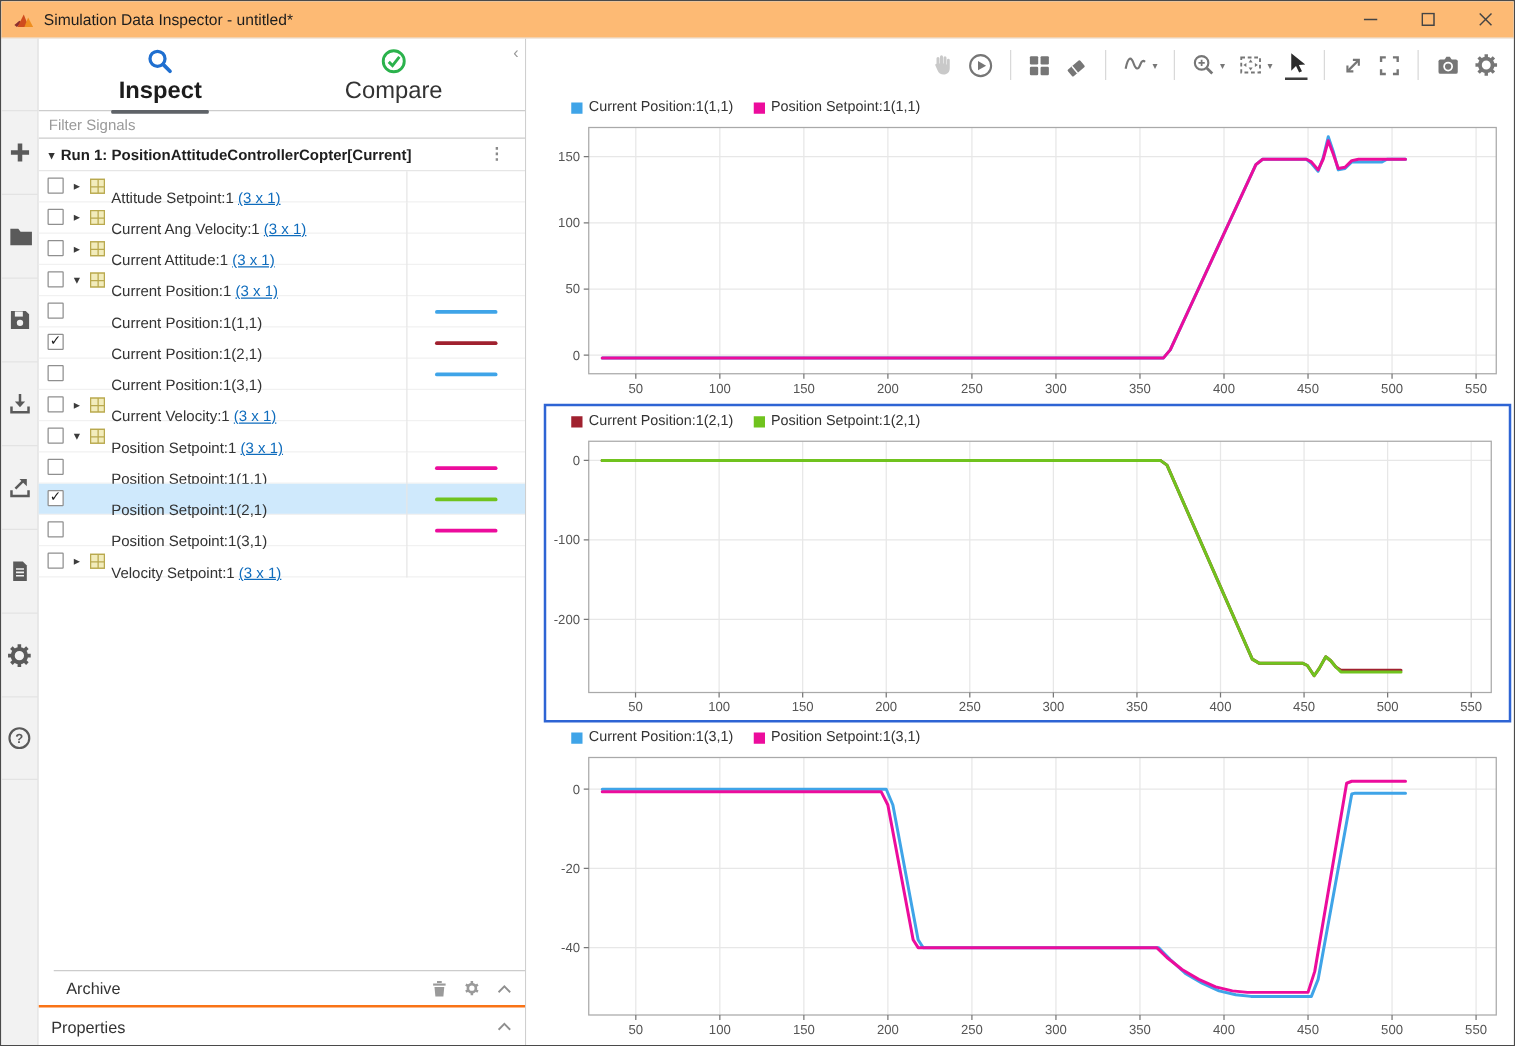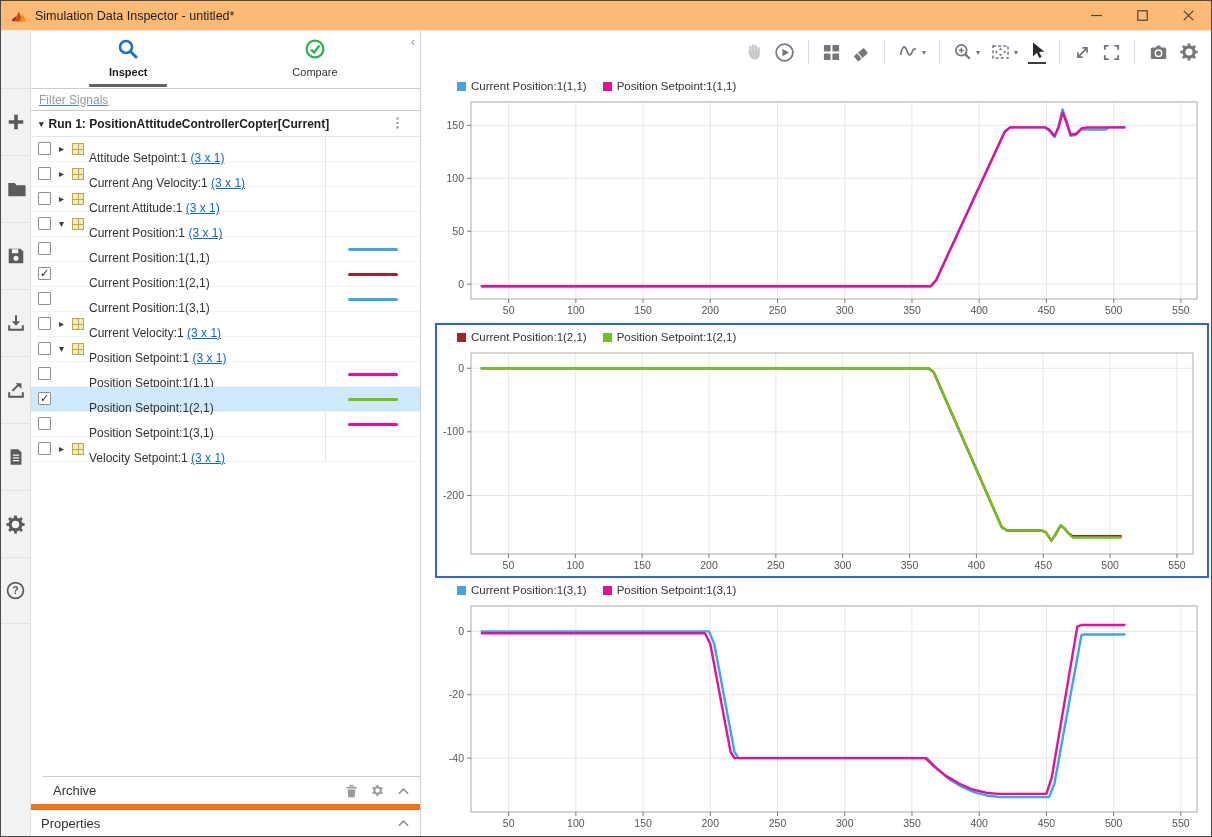--- a/index.html
+++ b/index.html
@@ -18,26 +18,26 @@
                padding-top:57px; display:flex; flex-direction:column; align-items:center; }
   .strip-btn { width:30px; height:67px; display:flex; align-items:center; justify-content:center;
                border-top:1px solid #e3e3e3; }
   .strip-btn:last-child { border-bottom:1px solid #e3e3e3; }
   
   .leftpanel { width:390px; background:#fff; border-right:1px solid #cfcfcf; position:relative; }
   .tabbar { height:57px; position:relative; }
   .tab { position:absolute; top:7px; width:46%; text-align:center; }
   .tab-inspect { left:2%; } .tab-compare { left:50%; }
   .tab .ticon { display:block; margin:0 auto 2px; }
-  .tab-label { font-size:11px; color:#333; }
+  .tab-label { font-size:19px; color:#333; }
   .tab-inspect .tab-label { font-weight:bold; color:#1c1c1c; }
   .tab-underline { width:78px; height:3px; background:#5f6368; margin:4px auto 0; border-radius:1px; }
   .collapse-btn { position:absolute; top:3px; right:5px; color:#999; font-size:13px; }
   .filter { display:block; width:100%; height:23px; border:1px solid #ccc; border-left:0; border-right:0;
-            padding:0 8px; font-size:12px; color:#3b82f6; outline:none;text-decoration:underline; }
+            padding:0 8px; font-size:12px; color:#0f172a; outline:none; }
   .filter::placeholder { color:#9a9a9a; }
   .colhead { height:24px; background:#efefef; border-bottom:1px solid #dcdcdc; position:relative;
              font-size:10px; font-weight:bold; color:#555; }
   .colhead .h-name { position:absolute; left:38px; top:7px; }
   .colhead .h-line { position:absolute; left:298px; top:7px; }
   .runrow { height:26px; display:flex; align-items:center; font-weight:bold; font-size:12px;
             color:#1e1e1e; border-bottom:1px solid #e6e6e6; padding-left:8px; position:relative; }
   .runrow .rarrow { font-size:9px; margin-right:5px; color:#333; }
   .kebab { position:absolute; right:16px; top:4px; color:#8a8a8a; font-size:13px; letter-spacing:0; }
   .trow { height:25px; position:relative; border-bottom:1px solid #f1f1f1; font-size:12px; color:#333; }
@@ -49,21 +49,21 @@
         grid-template-columns:1fr 1fr; grid-template-rows:1fr 1fr; gap:1px;
         background:#b9a94e; border:1px solid #b9a94e; }
   .mi i { background:#f2ecbc; }
   .tlabel { position:absolute; left:58px; top:14px; white-space:nowrap; }
   .dims { color:#0f6cbd; text-decoration:underline; }
   .linecol { position:absolute; right:0; top:0; bottom:-1px; width:95px; border-left:1px solid #e6e6e6;
              display:flex; align-items:center; justify-content:center; }
   .swatch { width:50px; height:3px; border-radius:2px; }
   .archivebar { position:absolute; left:12px; right:0; bottom:32px; height:28px; border-top:1px solid #ccc;
                 display:flex; align-items:center; padding:0 10px; background:#fff; font-size:13px; color:#333; }
-  .propsbar { position:absolute; left:0; right:0; bottom:0; height:32px; border-top:6px solid #f97316;
+  .propsbar { position:absolute; left:0; right:0; bottom:0; height:32px; border-top:2px solid #f97316;
               display:flex; align-items:center; padding:0 10px; background:#fff; font-size:13px; color:#333; }
   .bar-icons { margin-left:auto; display:flex; align-items:center; gap:13px; }
   
   .chartregion { flex:1; position:relative; background:#fff; }
   .plot-toolbar { position:absolute; top:5px; right:12px; height:32px; display:flex;
                   align-items:center; gap:10px; }
   .tb-btn { display:flex; align-items:flex-end; }
   .tb-sep { width:1px; height:24px; background:#d9d9d9; margin:0 3px; }
   .caret { font-size:8px; color:#777; margin-left:3px; align-self:center; }
   .pointer-active { border-bottom:2px solid #3d3d3d; padding-bottom:2px; }

